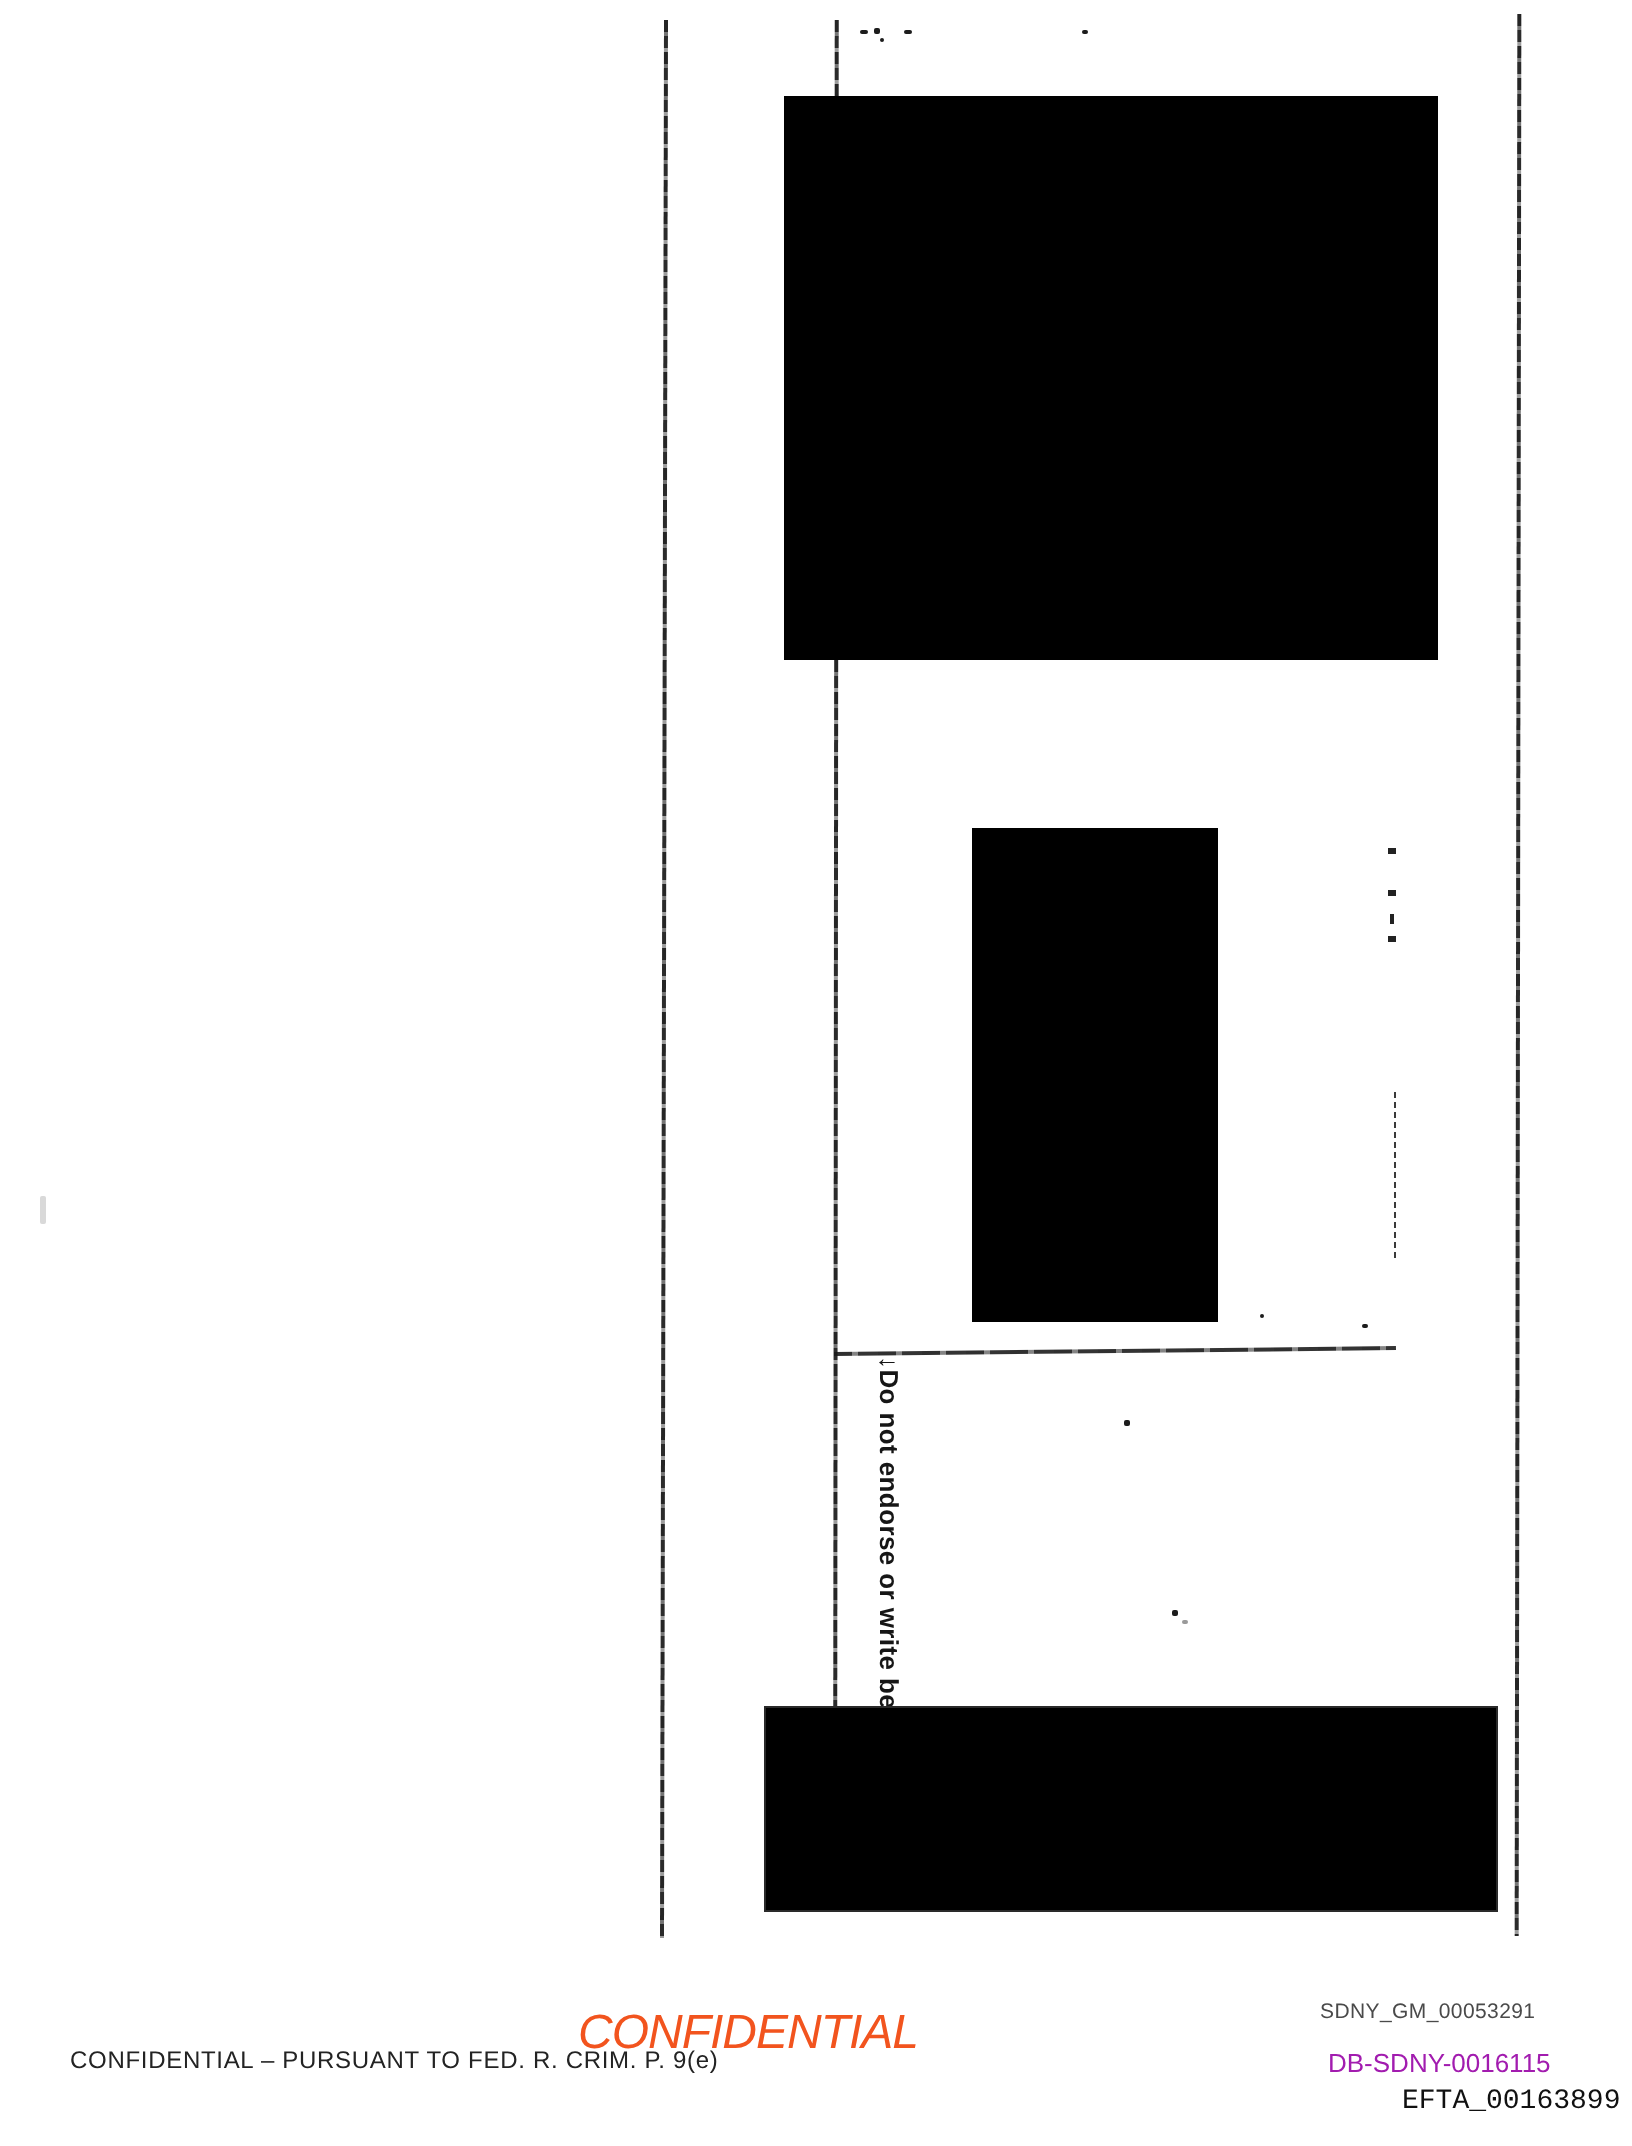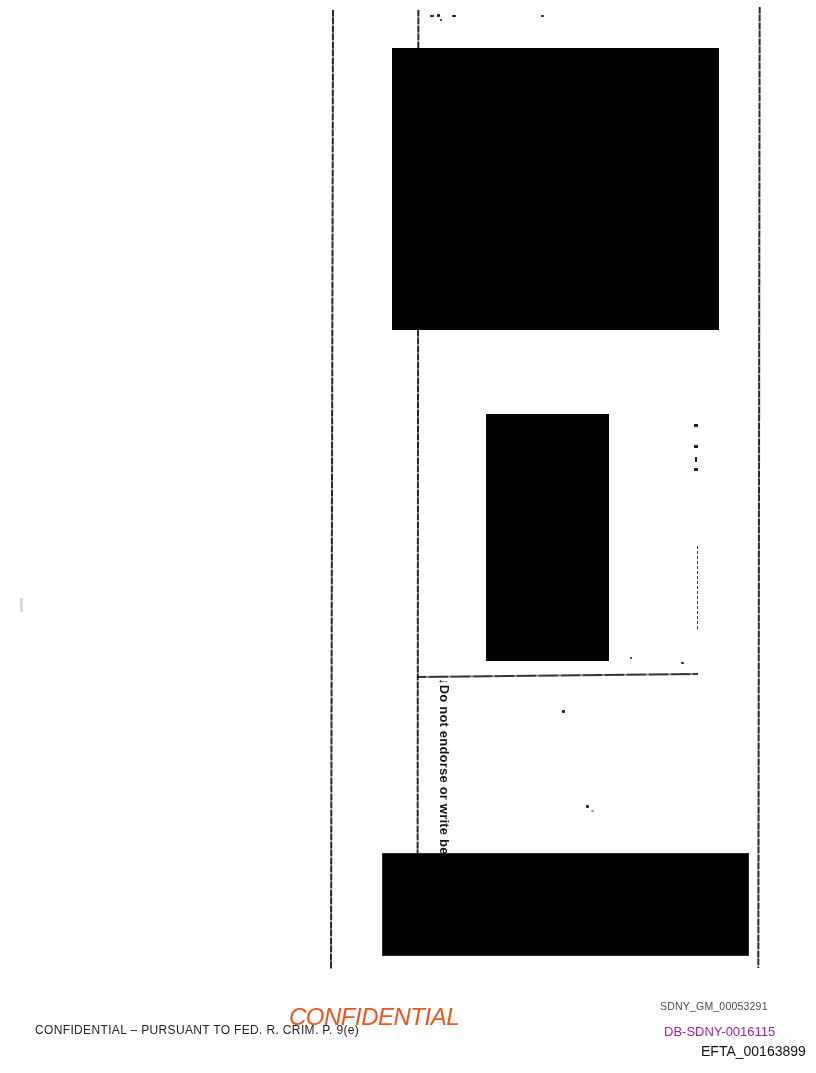--- a/index.html
+++ b/index.html
@@ -55,21 +55,21 @@
     position:absolute; left:289px; top:1000px;
     font-size:24px; line-height:34px; letter-spacing:-.5px;
     color:#F2541E; font-family:"Liberation Sans", sans-serif; white-space:nowrap;font-style:italic;
   }
   .bates { position:absolute; white-space:nowrap; }
   .bates-1 { left:660px; top:1000px; font-size:10.5px; letter-spacing:.2px; color:#4a4a4a;
              font-family:"Liberation Sans", sans-serif; }
   .bates-2 { left:664px; top:1024px; font-size:13px; color:#a21caf;
              font-family:"Liberation Sans", sans-serif; }
   .bates-3 { left:701px; top:1043px; font-size:14px; color:#111;
-             font-family:Liberation Sans, sans-serif; }
+             font-family:Liberation Mono, monospace; }
 </style>
 </head>
 <body>
 
 <div class="page">
 
   <div class="vline vline-left"></div>
   <div class="vline vline-mid"></div>
   <div class="vline vline-right"></div>
   <div class="hline"></div>

